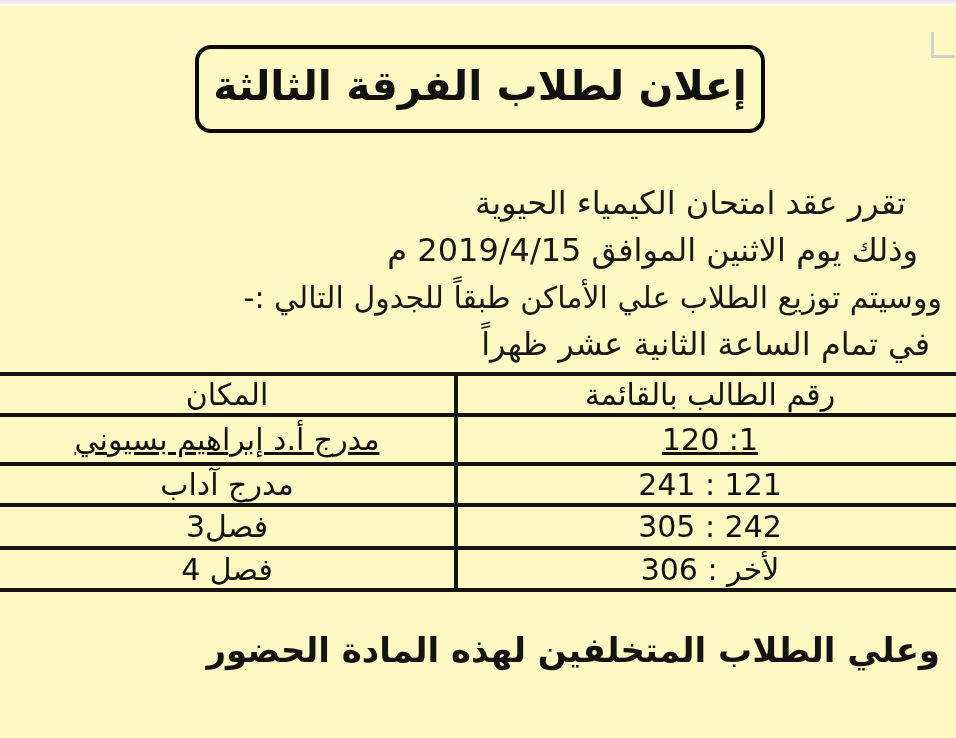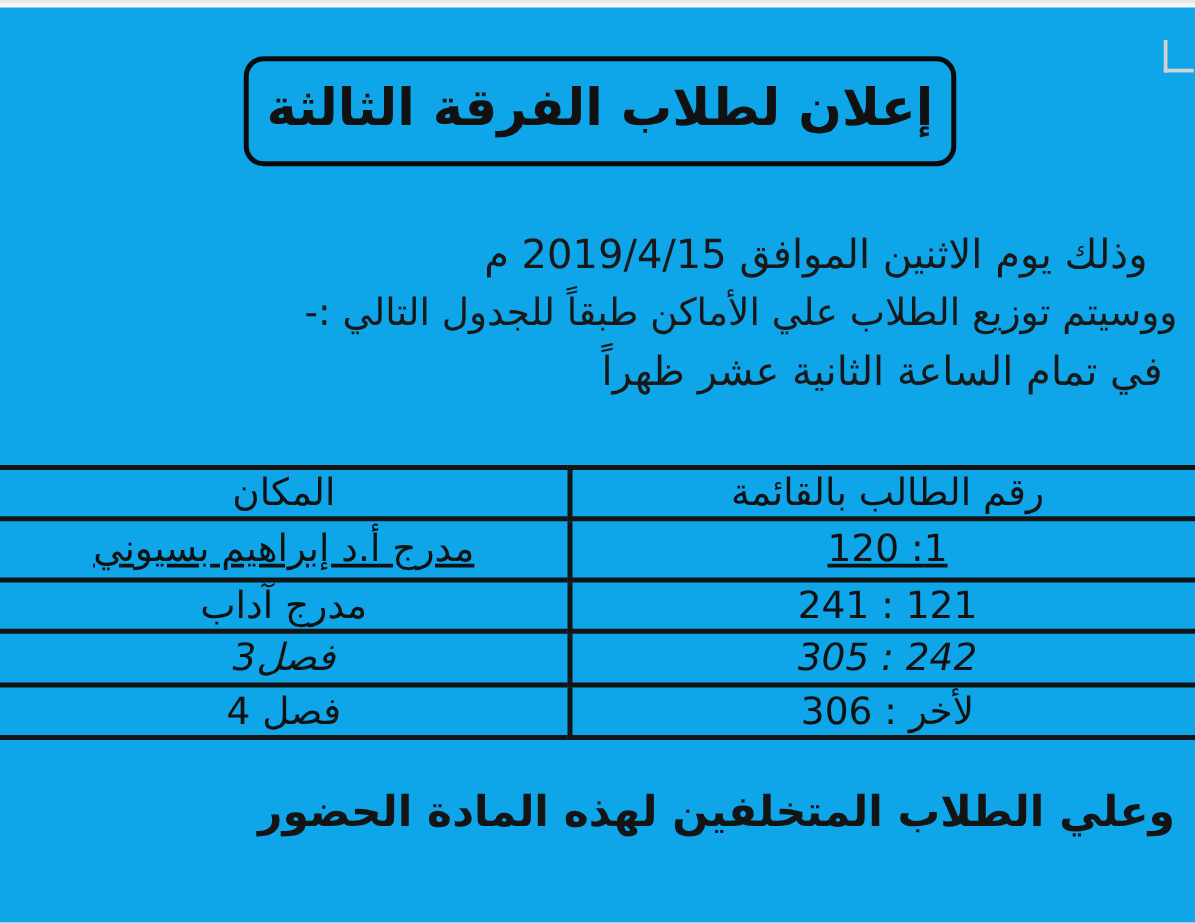--- a/index.html
+++ b/index.html
@@ -5,21 +5,21 @@
   html, body {
     margin: 0;
     padding: 0;
     background: #ffffff;
     font-family: "DejaVu Sans", sans-serif;
   }
   #page {
     position: relative;
     width: 956px;
     height: 738px;
-    background: #0ea5e9;
+    background: #fef9c3;
     overflow: hidden;
     color: #111111;
   }
   
   #top-strip {
     position: absolute;
     top: 0; left: 0;
     width: 100%; height: 6px;
     background: linear-gradient(#e3e3e3, #ffffff);
   }
@@ -81,21 +81,21 @@
     font-size: 30px;
     padding: 0 4px;
     overflow: hidden;
     white-space: nowrap;
   }
   #places-table .col-number { width: 496px; }
   #places-table .col-place  { width: 446px; border-left: none; text-align: center; }
   tr.r-head  th { height: 37px; }
   tr.r-1 td { height: 45px; text-decoration: underline; }
   tr.r-2 td { height: 37px; margin-top: 18px; }
-  tr.r-3 td { height: 39px; font-style: italic; }
+  tr.r-3 td { height: 39px; }
   tr.r-4 td { height: 38px; }
   
   #footer-note {
     position: absolute;
     top: 630px; left: 0;
     width: 940px;
     direction: rtl;
     text-align: right;
     font-size: 34px;
     font-weight: bold;
@@ -109,20 +109,21 @@
 <div id="page">
 
   <div id="top-strip"></div>
   <div id="corner-mark"></div>
 
   <div id="title-box">
     <span id="title-text">إعلان لطلاب الفرقة الثالثة</span>
   </div>
 
   <div id="body-block">
+    <div class="body-line pr1">تقرر عقد امتحان الكيمياء الحيوية</div>
     <div class="body-line pr2">وذلك يوم الاثنين الموافق 2019/4/15 م</div>
     <div class="body-line pr4">ووسيتم توزيع الطلاب علي الأماكن طبقاً للجدول التالي :-</div>
     <div class="body-line pr3">في تمام الساعة الثانية عشر ظهراً</div>
   </div>
 
   <table id="places-table">
     <tbody>
       <tr class="r-head">
         <th class="col-number">رقم الطالب بالقائمة</th>
         <th class="col-place">المكان</th>

